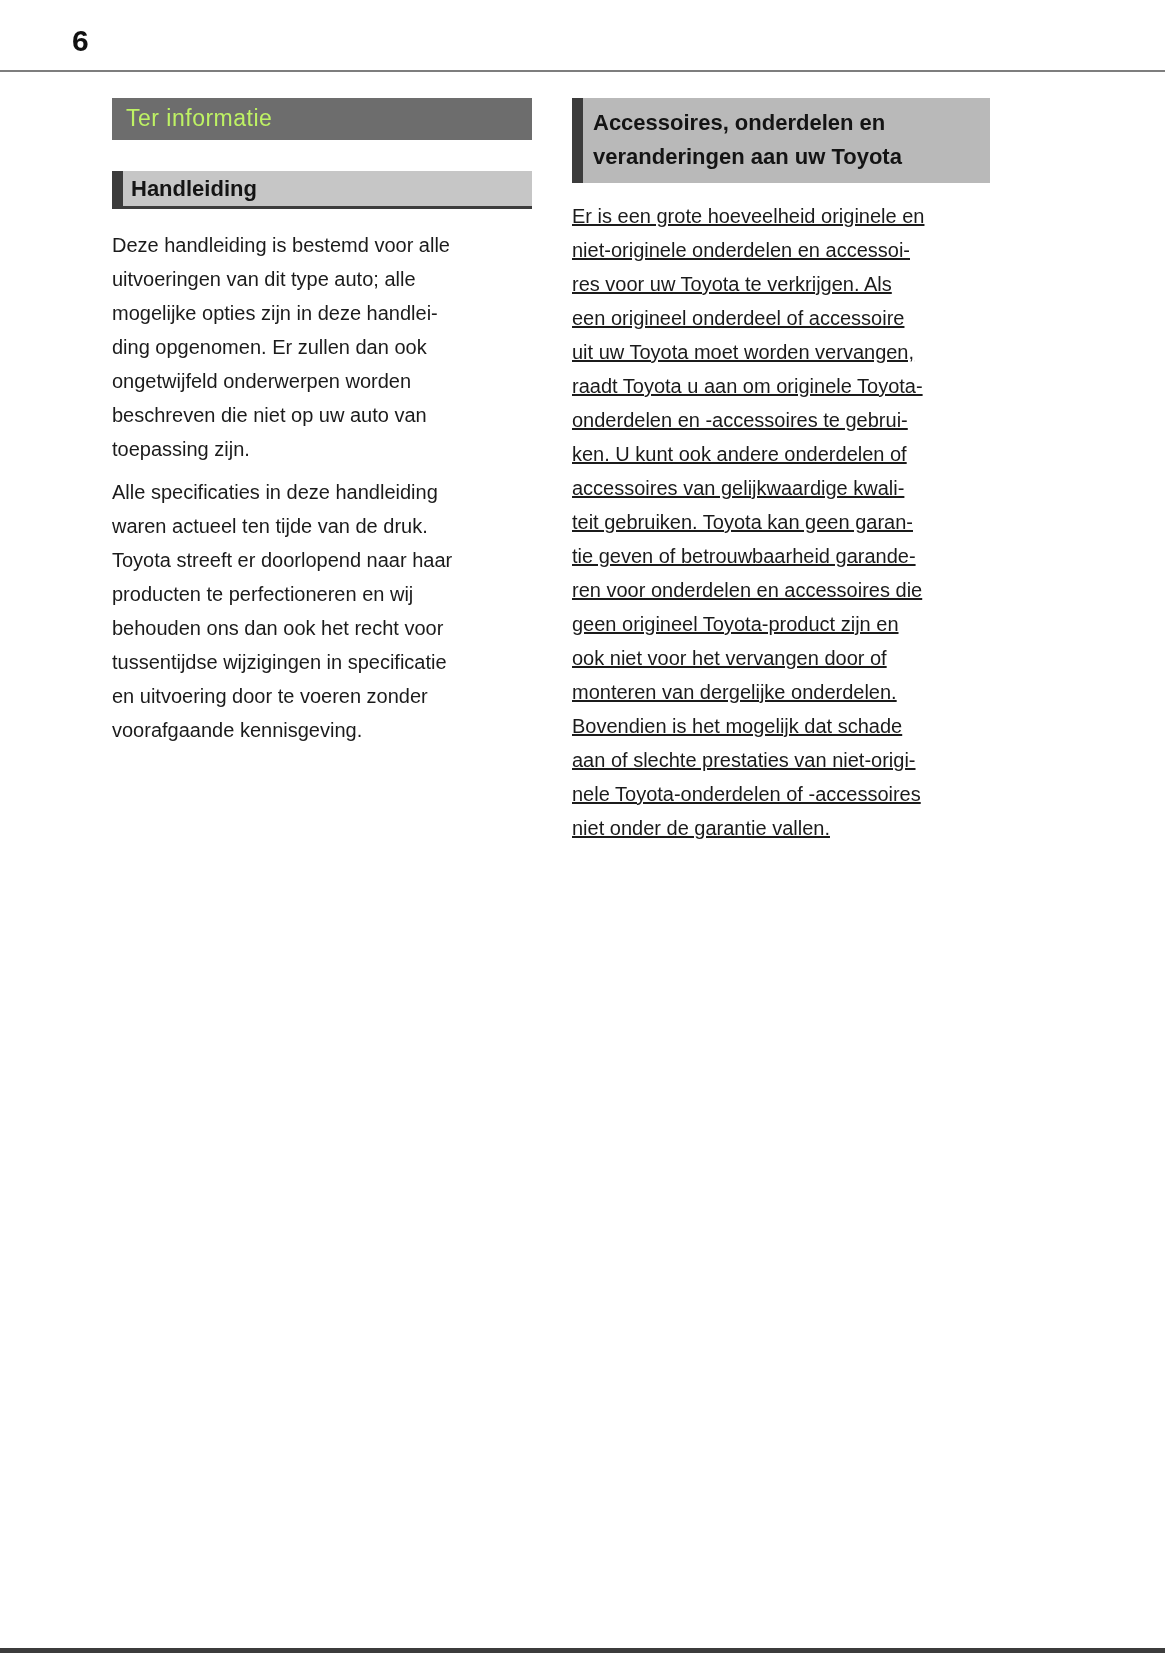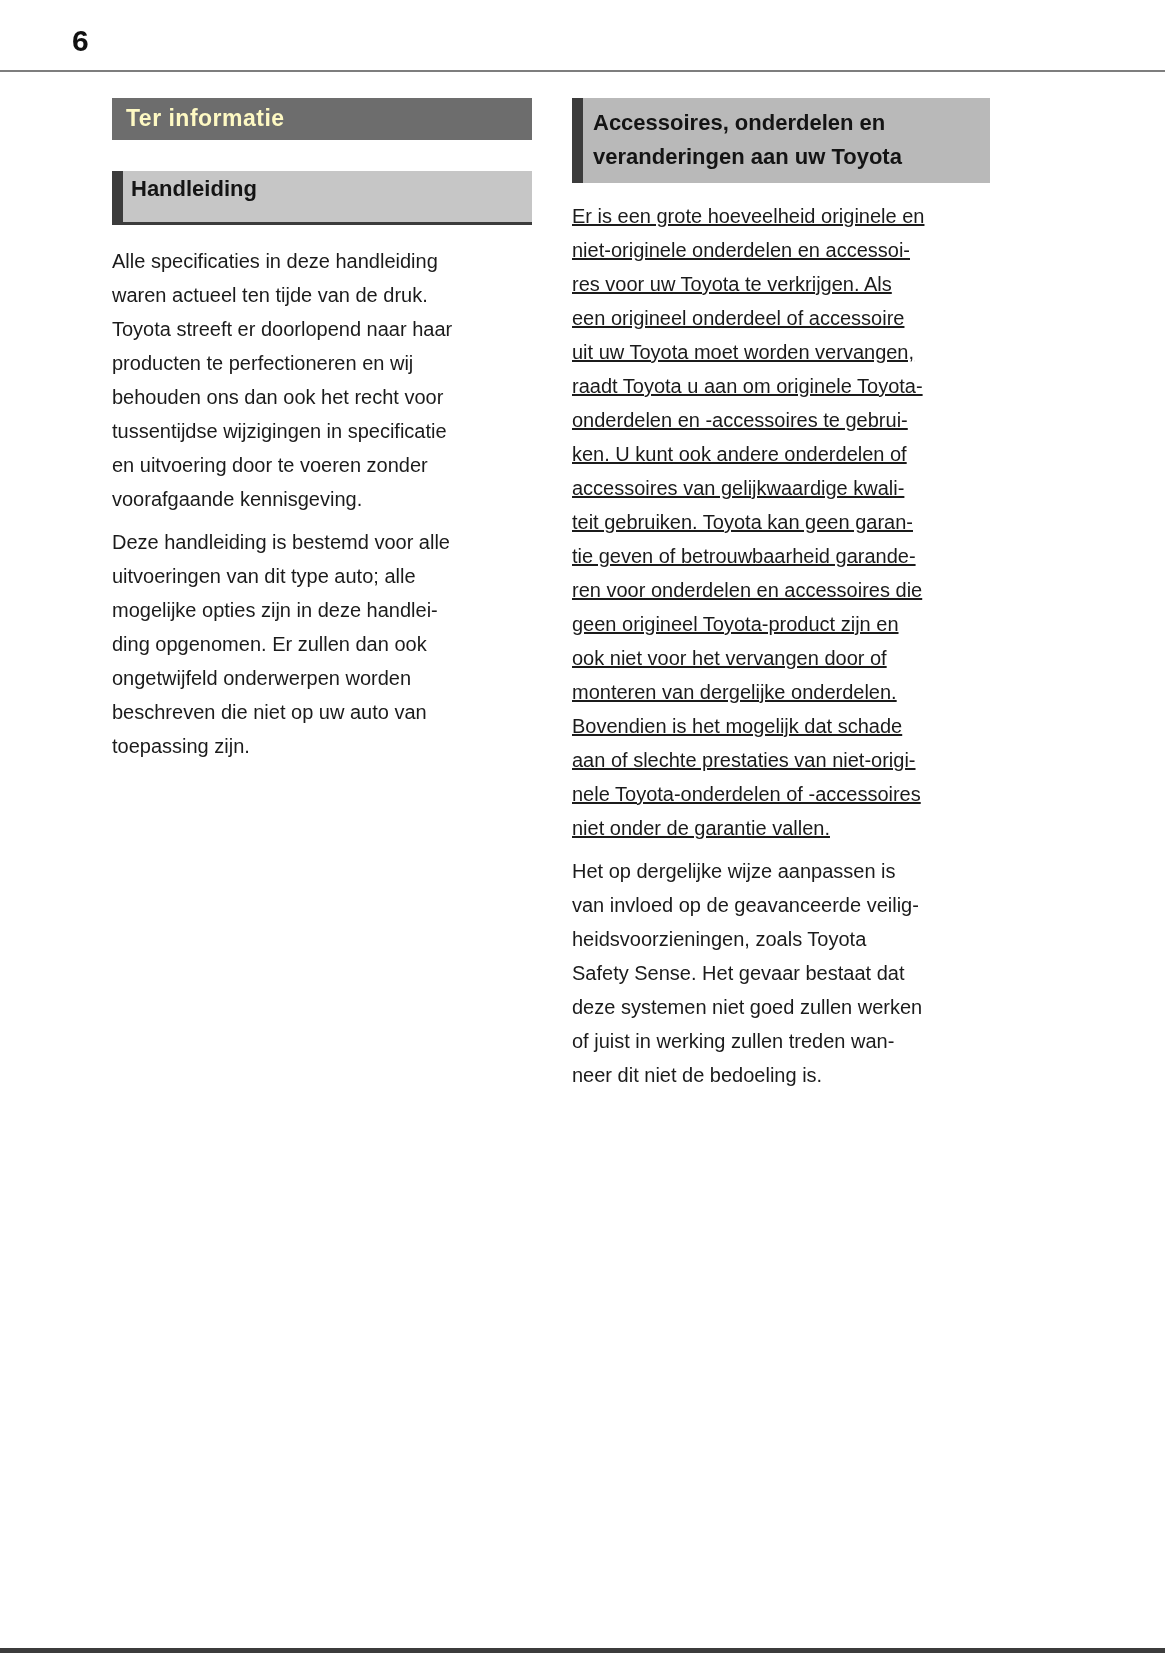--- a/index.html
+++ b/index.html
@@ -32,36 +32,36 @@
     display: flex;
     gap: 40px;
     padding: 26px 0 0 112px;
     box-sizing: border-box;
   }
   .col-left { width: 420px; }
   .col-right { width: 418px; }
 
   .section-bar {
     background: var(--header-bar-bg, #6d6d6d);
-    color: #fef9c3;
-    font-weight: bold;
+    color: #bef264;
+    font-weight: normal;
     font-size: 23px;
     padding: 7px 14px 8px 14px;
     letter-spacing: 0.5px;
     box-sizing: border-box;
   }
   .sub-bar {
     margin-top: 31px;
     background: var(--subheader-bg, #c6c6c6);
     border-left: 11px solid var(--accent-dark, #3e3e3e);
     border-bottom: 3px solid var(--accent-dark, #3e3e3e);
     font-weight: bold;
     font-size: 22px;
     color: #141414;
-    padding: 5px 8px 20px 8px;
+    padding: 5px 8px 4px 8px;
     box-sizing: border-box;
   }
   .section-title {
     background: var(--subheader2-bg, #b9b9b9);
     border-left: 11px solid var(--accent-dark, #3e3e3e);
     font-weight: bold;
     font-size: 22px;
     color: #141414;
     padding: 8px 14px 9px 10px;
     line-height: 34px;
@@ -94,35 +94,35 @@
   <header>
     <div class="page-number">6</div>
     <div class="header-rule"></div>
   </header>
 
   <main class="columns">
 
     <section class="col-left">
       <div class="section-bar">Ter informatie</div>
       <div class="sub-bar">Handleiding</div>
+      <p class="body-text">Deze handleiding is bestemd voor alle
+uitvoeringen van dit type auto; alle
+mogelijke opties zijn in deze handlei-
+ding opgenomen. Er zullen dan ook
+ongetwijfeld onderwerpen worden
+beschreven die niet op uw auto van
+toepassing zijn.</p>
       <p class="body-text">Alle specificaties in deze handleiding
 waren actueel ten tijde van de druk.
 Toyota streeft er doorlopend naar haar
 producten te perfectioneren en wij
 behouden ons dan ook het recht voor
 tussentijdse wijzigingen in specificatie
 en uitvoering door te voeren zonder
 voorafgaande kennisgeving.</p>
-      <p class="body-text">Deze handleiding is bestemd voor alle
-uitvoeringen van dit type auto; alle
-mogelijke opties zijn in deze handlei-
-ding opgenomen. Er zullen dan ook
-ongetwijfeld onderwerpen worden
-beschreven die niet op uw auto van
-toepassing zijn.</p>
     </section>
 
     <section class="col-right">
       <div class="section-title">Accessoires, onderdelen en
 veranderingen aan uw Toyota</div>
       <p class="body-text">Er is een grote hoeveelheid originele en
 niet-originele onderdelen en accessoi-
 res voor uw Toyota te verkrijgen. Als
 een origineel onderdeel of accessoire
 uit uw Toyota moet worden vervangen,
@@ -133,26 +133,19 @@
 teit gebruiken. Toyota kan geen garan-
 tie geven of betrouwbaarheid garande-
 ren voor onderdelen en accessoires die
 geen origineel Toyota-product zijn en
 ook niet voor het vervangen door of
 monteren van dergelijke onderdelen.
 Bovendien is het mogelijk dat schade
 aan of slechte prestaties van niet-origi-
 nele Toyota-onderdelen of -accessoires
 niet onder de garantie vallen.</p>
-      <p class="body-text">Het op dergelijke wijze aanpassen is
-van invloed op de geavanceerde veilig-
-heidsvoorzieningen, zoals Toyota
-Safety Sense. Het gevaar bestaat dat
-deze systemen niet goed zullen werken
-of juist in werking zullen treden wan-
-neer dit niet de bedoeling is.</p>
     </section>
 
   </main>
 
   <footer class="bottom-rule"></footer>
 
 </div>
 
 </body></html>

